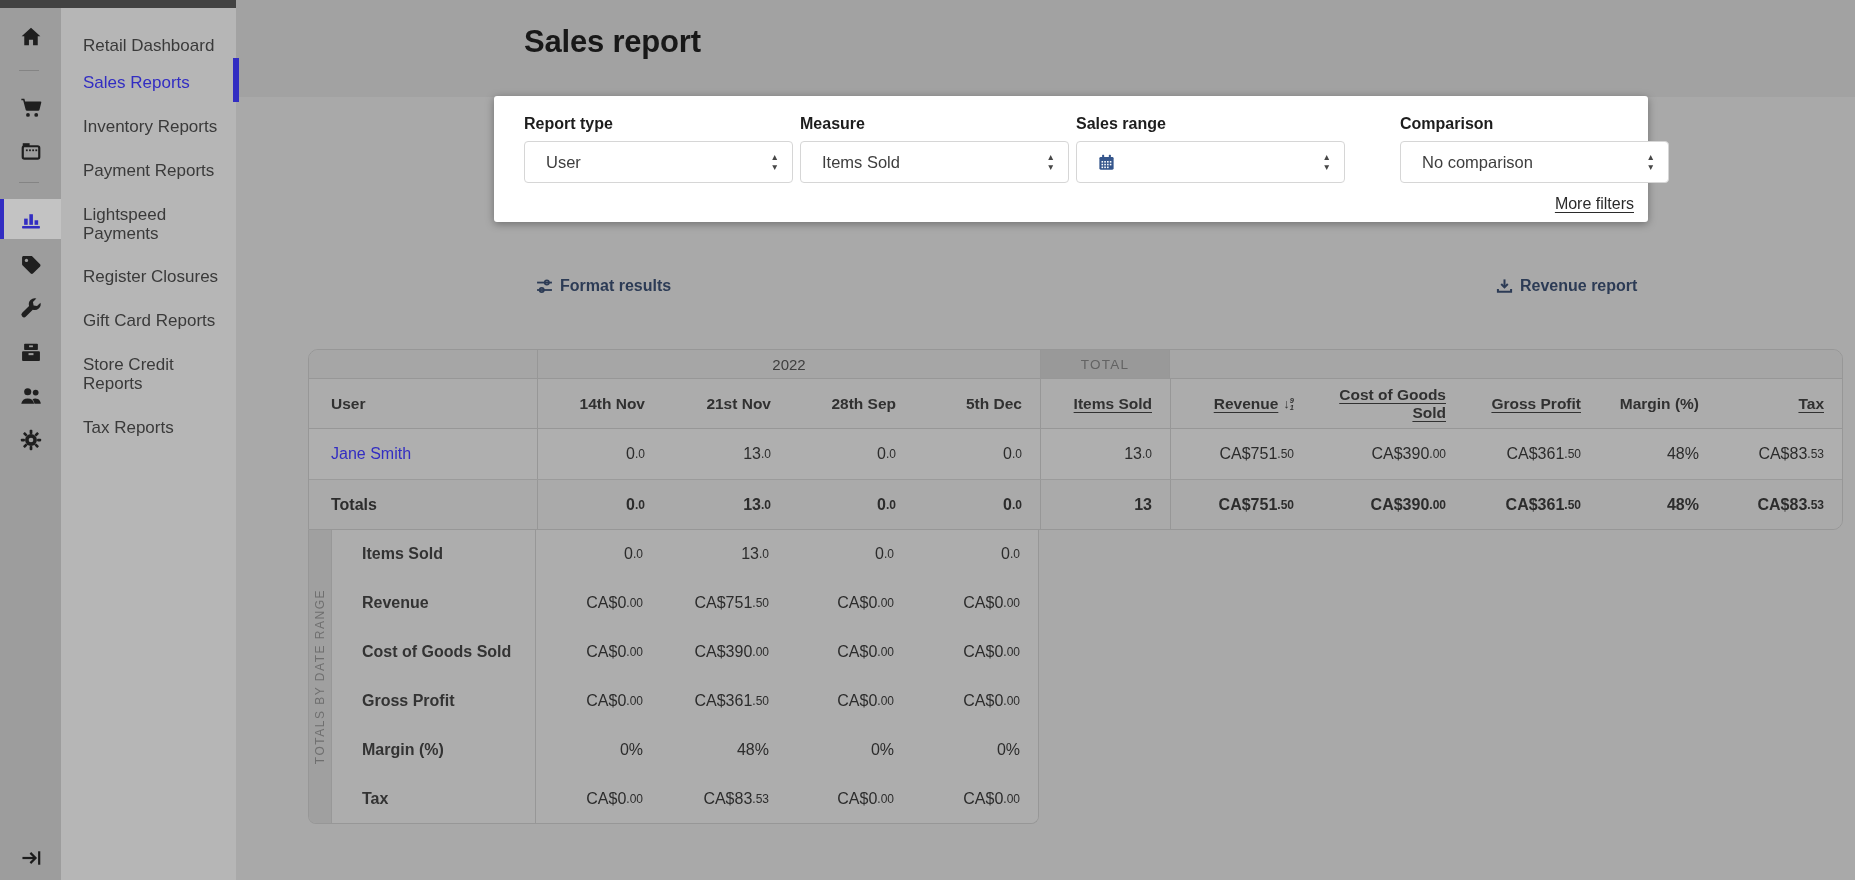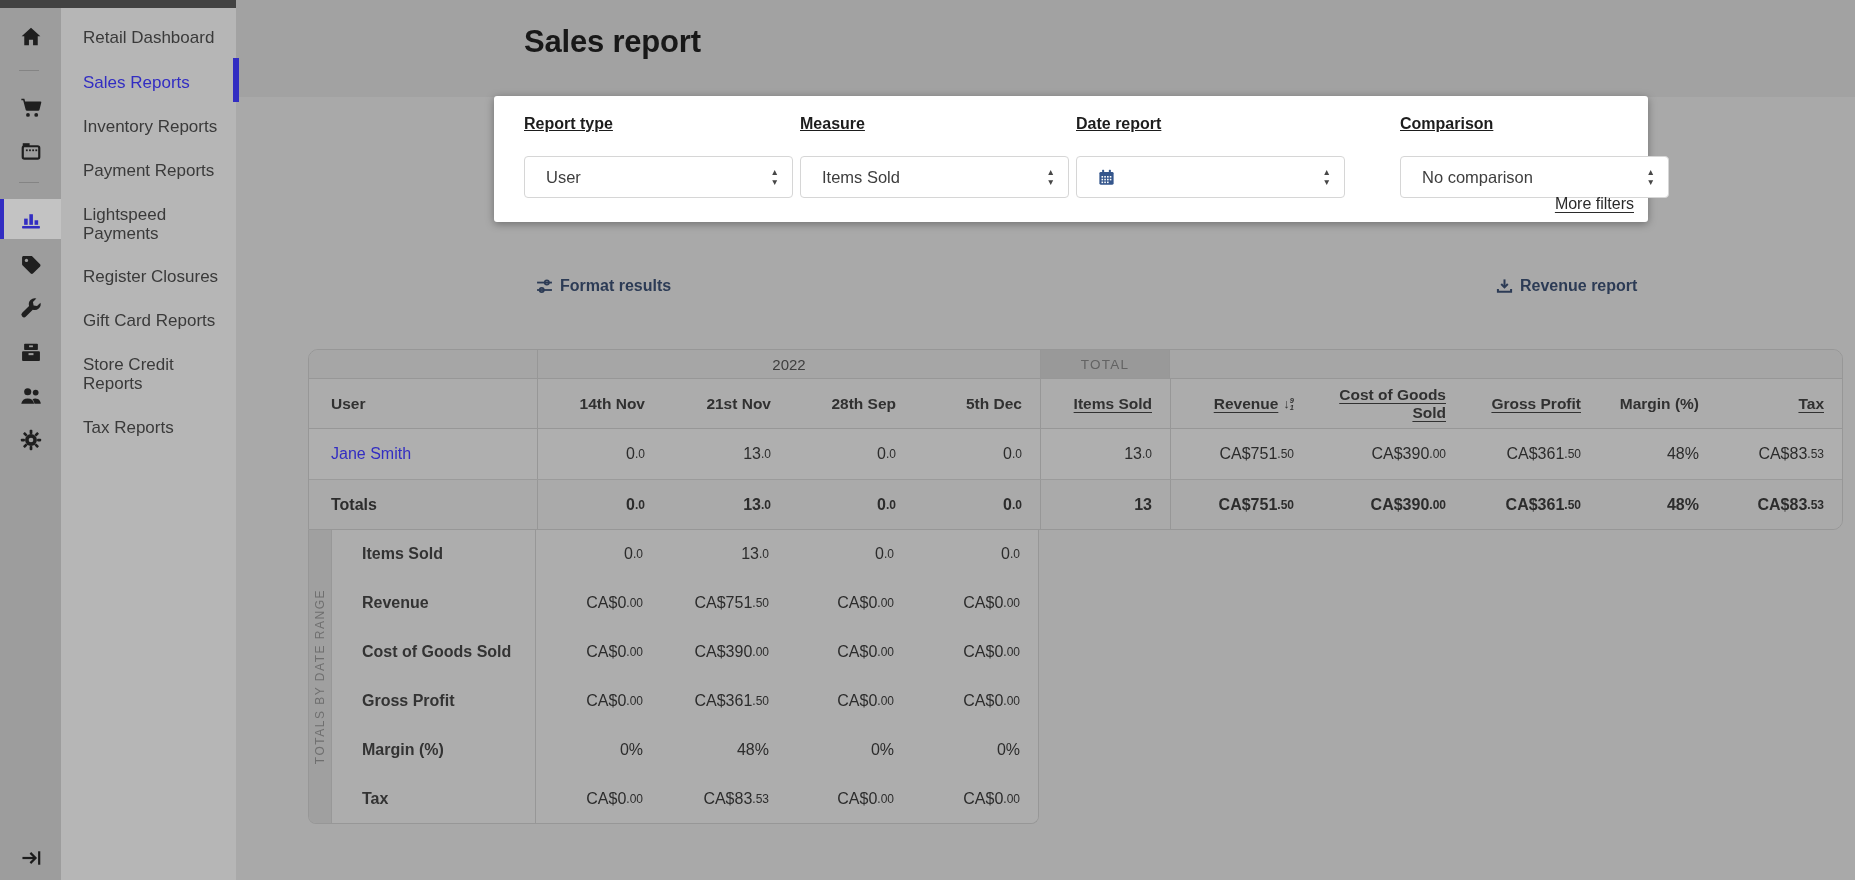--- a/index.html
+++ b/index.html
@@ -19,21 +19,21 @@
   .menu-item.active { color:#322dc2; }
   .active-menu-bar { position:absolute; left:172px; top:58px; width:6px; height:44px; background:#322dc2; }
 
   
   .header-band { position:absolute; left:236px; top:0; width:1619px; height:97px; background:#a2a2a2; }
   .page-title { position:absolute; left:524px; top:24px; font-size:31px; font-weight:bold; color:#181818; letter-spacing:-0.2px; }
 
   
   .filter-card { position:absolute; left:494px; top:96px; width:1154px; height:126px; background:#ffffff; border-radius:3px; box-shadow:0 2px 8px rgba(0,0,0,0.35); z-index:10; }
   .filter-group { position:absolute; top:19px; width:269px; }
-  .filter-label { font-size:16px; font-weight:bold; color:#1d1d1d; margin-bottom:23px;text-decoration:underline; }
+  .filter-label { font-size:16px; font-weight:bold; color:#1d1d1d; margin-bottom:8px; }
   .filter-select { position:relative; width:269px; height:42px; border:1px solid #d6d6d6; border-radius:4px; background:#fff; display:flex; align-items:center; padding:0 36px 0 21px; font-size:16.5px; color:#3e3e3e; cursor:pointer; }
   .filter-select .cal { margin-right:9px; flex:0 0 auto; display:flex; }
   .steppers { position:absolute; right:13px; top:50%; transform:translateY(-50%); display:flex; flex-direction:column; align-items:center; gap:3px; font-size:8.5px; line-height:7px; color:#474747; }
   .more-filters { position:absolute; right:14px; top:99px; font-size:16px; color:#2b2b2b; text-decoration:underline; text-underline-offset:3px; cursor:pointer; }
 
   
   .tool-btn { position:absolute; display:flex; align-items:center; gap:7px; font-size:16px; font-weight:bold; color:#2c3b55; cursor:pointer; }
   #format-btn { left:536px; top:277px; }
   #export-btn { left:1496px; top:277px; }
 
@@ -163,21 +163,21 @@
             <path d="M2 9h10"></path>
             <path d="M8.5 4.8 12.7 9l-4.2 4.2"></path>
             <path d="M15.7 3.5v11"></path>
           </g>
         </svg>
     </div>
   </aside>
 
   <nav class="menu-col">
     <div class="active-menu-bar"></div>
-    <div class="menu-item" style="top:28px">Retail Dashboard</div>
+    <div class="menu-item" style="top:36px">Retail Dashboard</div>
     <div class="menu-item active" style="top:73px">Sales Reports</div>
     <div class="menu-item" style="top:117px">Inventory Reports</div>
     <div class="menu-item" style="top:161px">Payment Reports</div>
     <div class="menu-item" style="top:205px; width:110px">Lightspeed Payments</div>
     <div class="menu-item" style="top:267px">Register Closures</div>
     <div class="menu-item" style="top:311px">Gift Card Reports</div>
     <div class="menu-item" style="top:355px; width:110px">Store Credit Reports</div>
     <div class="menu-item" style="top:418px">Tax Reports</div>
   </nav>
 
@@ -201,21 +201,21 @@
       <div class="filter-label">Measure</div>
       <div class="filter-select">
         <span>Items Sold</span>
         <span class="steppers">
             <span>▲</span>
             <span>▼</span>
           </span>
       </div>
     </div>
     <div class="filter-group" style="left:582px">
-      <div class="filter-label">Date report</div>
+      <div class="filter-label">Sales range</div>
       <div class="filter-select">
         <span class="cal">
           <svg width="17" height="17" viewBox="0 0 16 16">
               <rect x="1.3" y="2.8" width="13.4" height="12" rx="1.3" fill="#35568c"></rect>
               <rect x="3.9" y="0.8" width="1.9" height="3.6" rx="0.5" fill="#35568c"></rect>
               <rect x="10.2" y="0.8" width="1.9" height="3.6" rx="0.5" fill="#35568c"></rect>
               <g fill="#ffffff">
                 <rect x="3.3" y="6.6" width="1.5" height="1.5"></rect>
                 <rect x="5.9" y="6.6" width="1.5" height="1.5"></rect>
                 <rect x="8.5" y="6.6" width="1.5" height="1.5"></rect>

